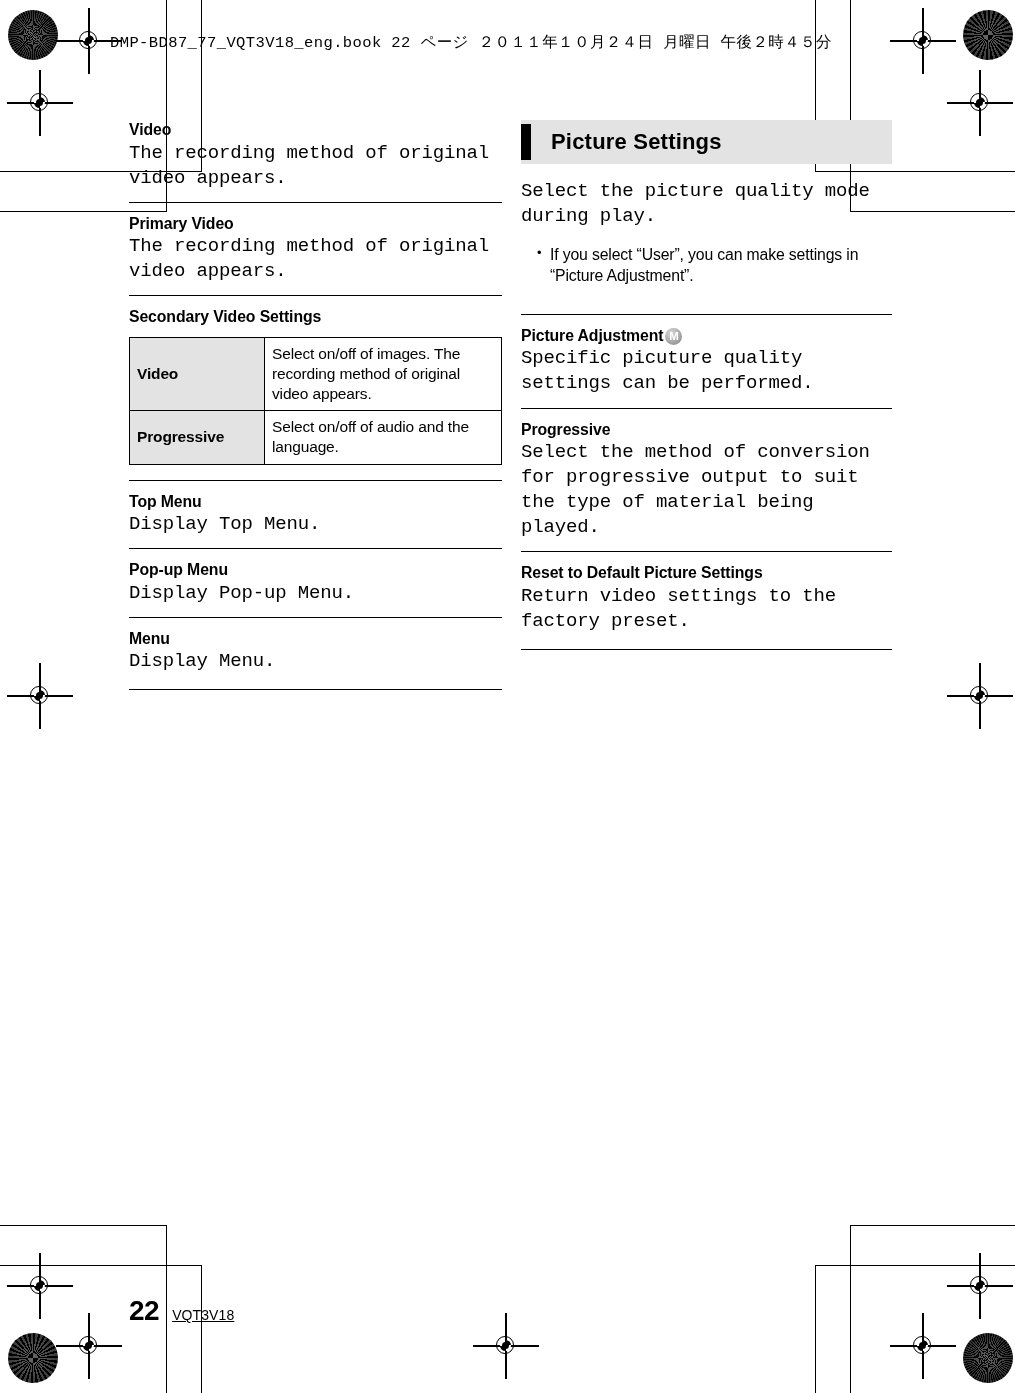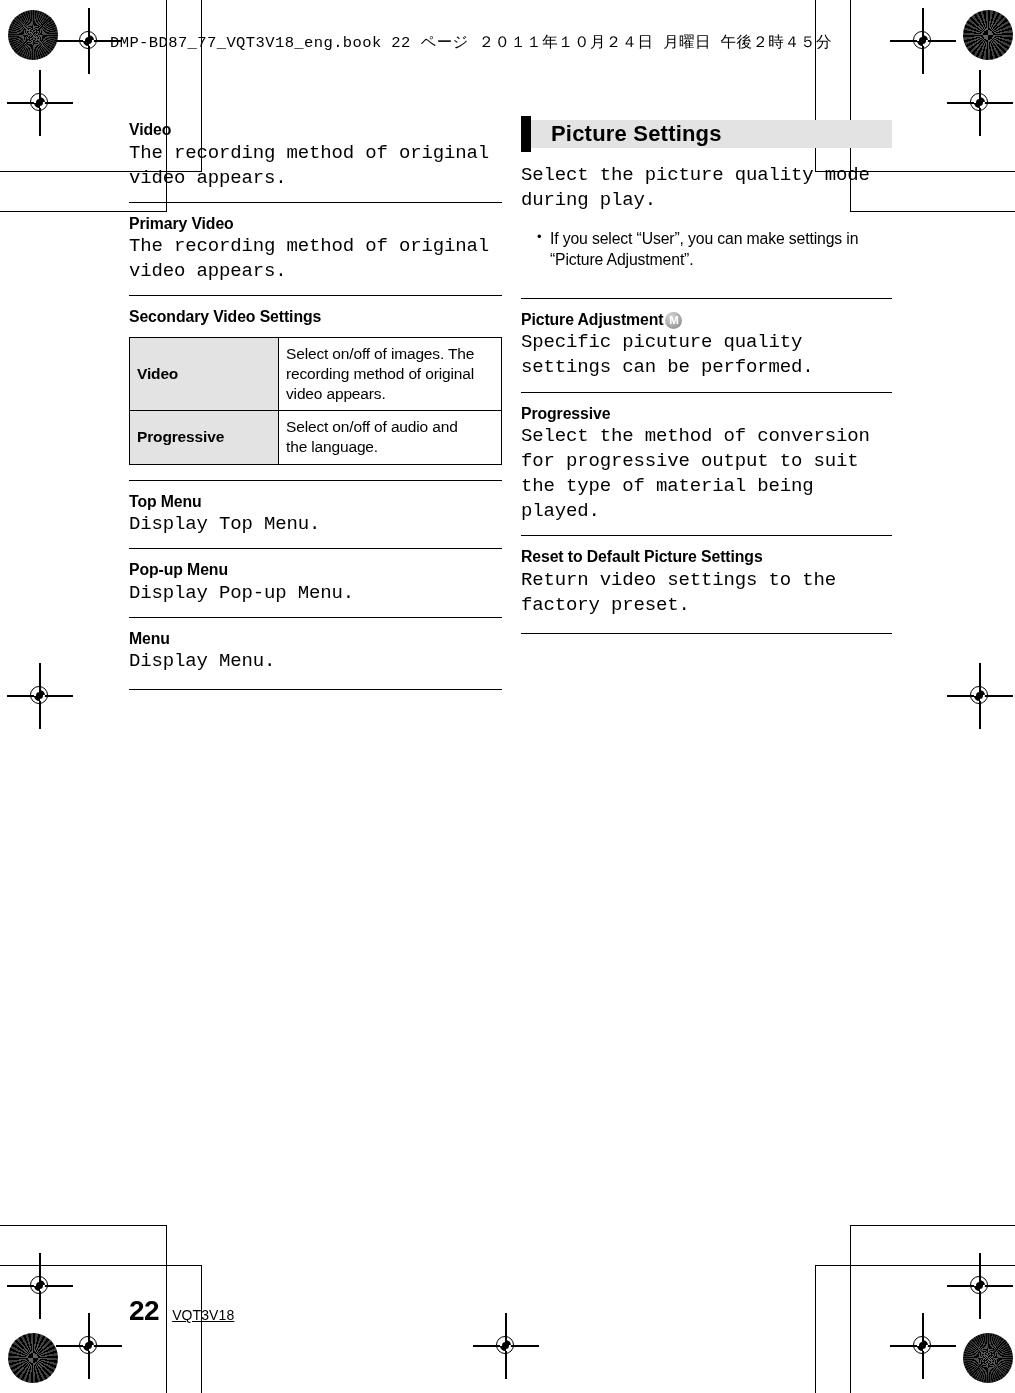--- a/index.html
+++ b/index.html
@@ -143,41 +143,41 @@
   }
 
   
   table.spec {
     border-collapse: collapse;
     width: 373px;
     table-layout: fixed;
   }
   table.spec td {
     border: 1.6px solid #000;
-    padding: 5px 21px 6px 7px;
+    padding: 5px 7px 6px 7px;
     font-size: 15.5px;
     line-height: 1.30;
     vertical-align: middle;
     letter-spacing: -0.15px;
   }
   table.spec td.k {
     width: 120px;
     background: #e3e3e3;
     font-weight: bold;
     vertical-align: middle;
   }
   table.spec td.v {
     vertical-align: top;
     padding-top: 6px;
   }
 
   
   .banner {
     position: relative;
-    height: 28px;
+    height: 44px;
     background: #e3e3e3;
     display: flex;
     align-items: center;
   }
   .banner .tab {
     width: 10px;
     height: 36px;
     background: #000;
     flex: 0 0 auto;
   }

